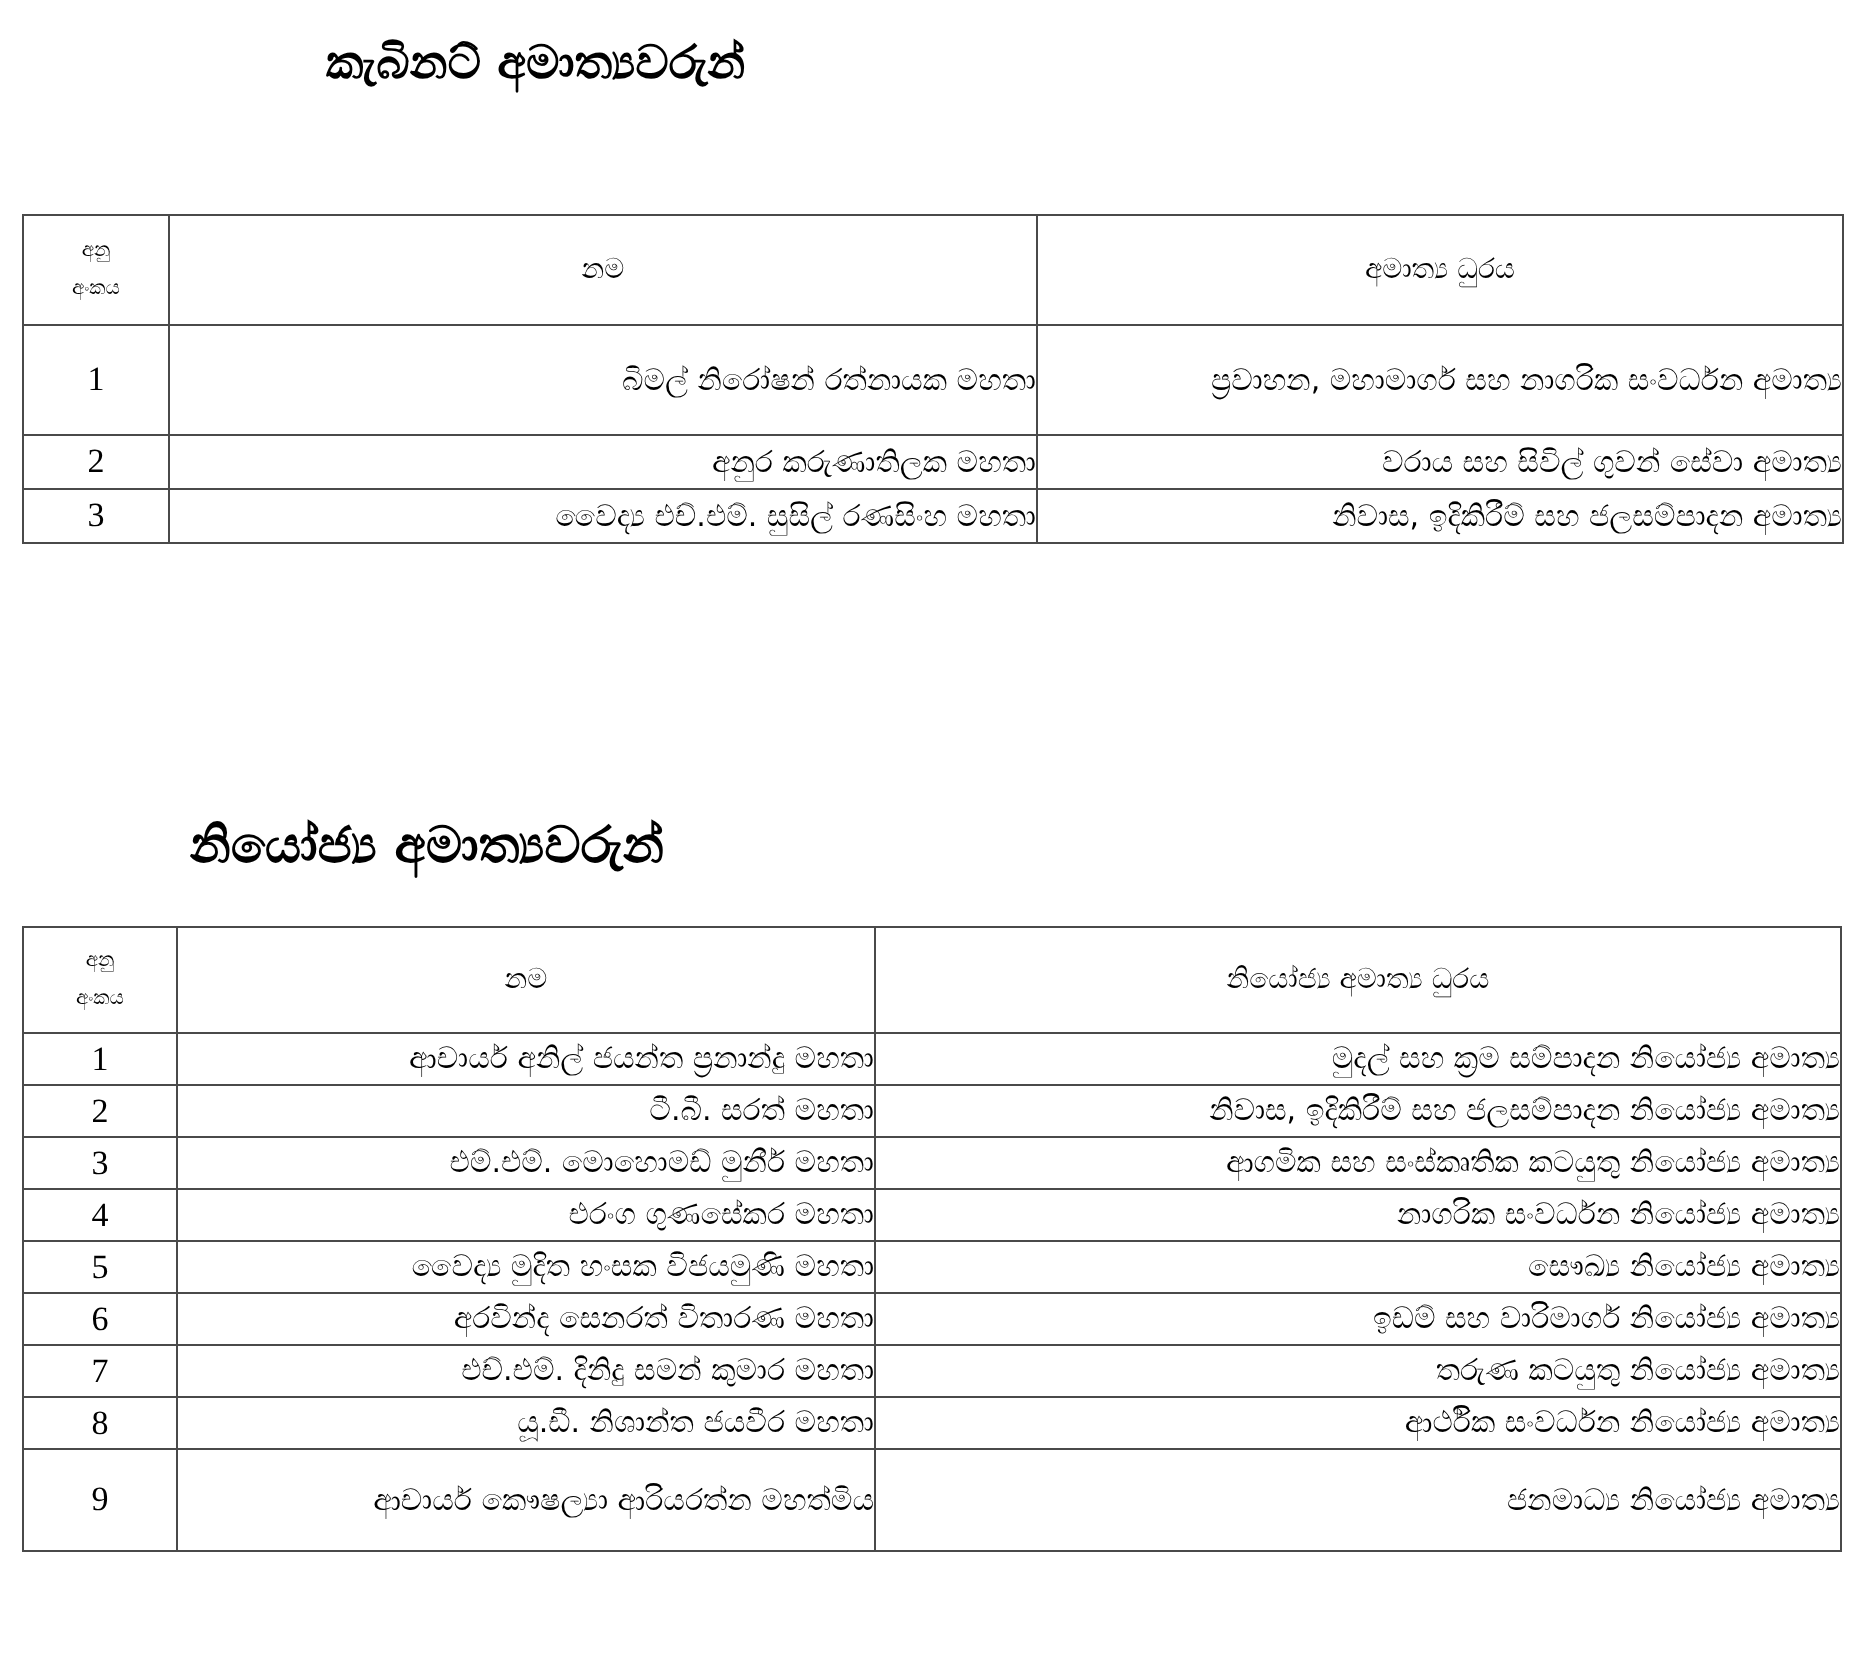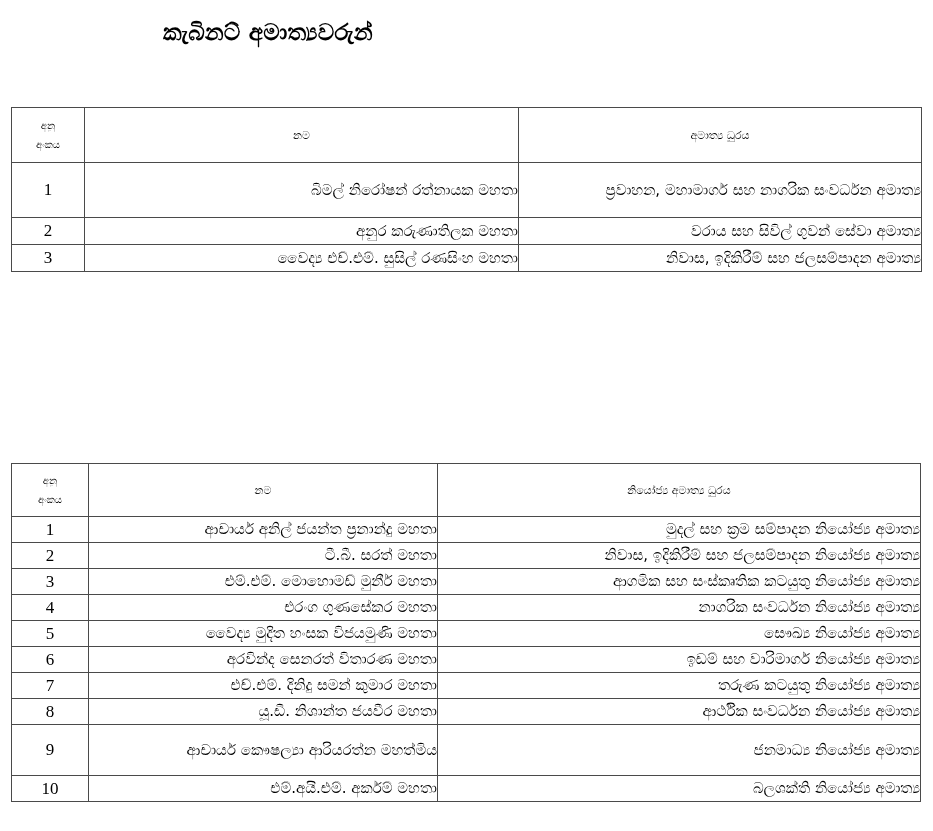--- a/index.html
+++ b/index.html
@@ -77,21 +77,21 @@
     top: 463px;
     width: 909px;
   }
   #table-deputy .col-no    { width: 77px; }
   #table-deputy .col-name  { width: 349px; }
   #table-deputy .col-post  { width: 483px; }
 
   
   .hdr-cell {
     text-align: center;
-    font-size: 11px;
+    font-size: 14px;
     line-height: 21px;
     padding: 6px 4px;
   }
   #table-cabinet thead td { height: 54px; }
   #table-deputy  thead td { height: 52px; }
 
   .hdr-cell.stacked {
     font-size: 10px;
     line-height: 19px;
   }
@@ -154,20 +154,21 @@
         <td class="cell-text">වරාය සහ සිවිල් ගුවන් සේවා අමාත්‍ය</td>
       </tr>
       <tr class="row-std">
         <td class="cell-no">3</td>
         <td class="cell-text">වෛද්‍ය එච්.එම්. සුසිල් රණසිංහ මහතා</td>
         <td class="cell-text">නිවාස, ඉදිකිරීම් සහ ජලසම්පාදන අමාත්‍ය</td>
       </tr>
     </tbody>
   </table>
 
+  <div class="section-title" id="title-deputy">නියෝජ්‍ය අමාත්‍යවරුන්</div>
 
   <table class="doc-table" id="table-deputy">
     <colgroup>
       <col class="col-no">
         <col class="col-name">
         <col class="col-post">
     </colgroup>
     <thead>
       <tr>
         <td class="hdr-cell stacked">
@@ -217,21 +218,16 @@
       <tr class="row-std">
         <td class="cell-no">8</td>
         <td class="cell-text">යූ.ඩී. නිශාන්ත ජයවීර මහතා</td>
         <td class="cell-text">ආර්ථික සංවර්ධන නියෝජ්‍ය අමාත්‍ය</td>
       </tr>
       <tr class="row-tall">
         <td class="cell-no">9</td>
         <td class="cell-text">ආචාර්ය කෞෂල්‍යා ආරියරත්න මහත්මිය</td>
         <td class="cell-text">ජනමාධ්‍ය නියෝජ්‍ය අමාත්‍ය</td>
       </tr>
-      <tr class="row-std">
-        <td class="cell-no">10</td>
-        <td class="cell-text">එම්.අයි.එම්. අර්කම් මහතා</td>
-        <td class="cell-text">බලශක්ති නියෝජ්‍ය අමාත්‍ය</td>
-      </tr>
     </tbody>
   </table>
 
 </div>
 
 </body></html>

